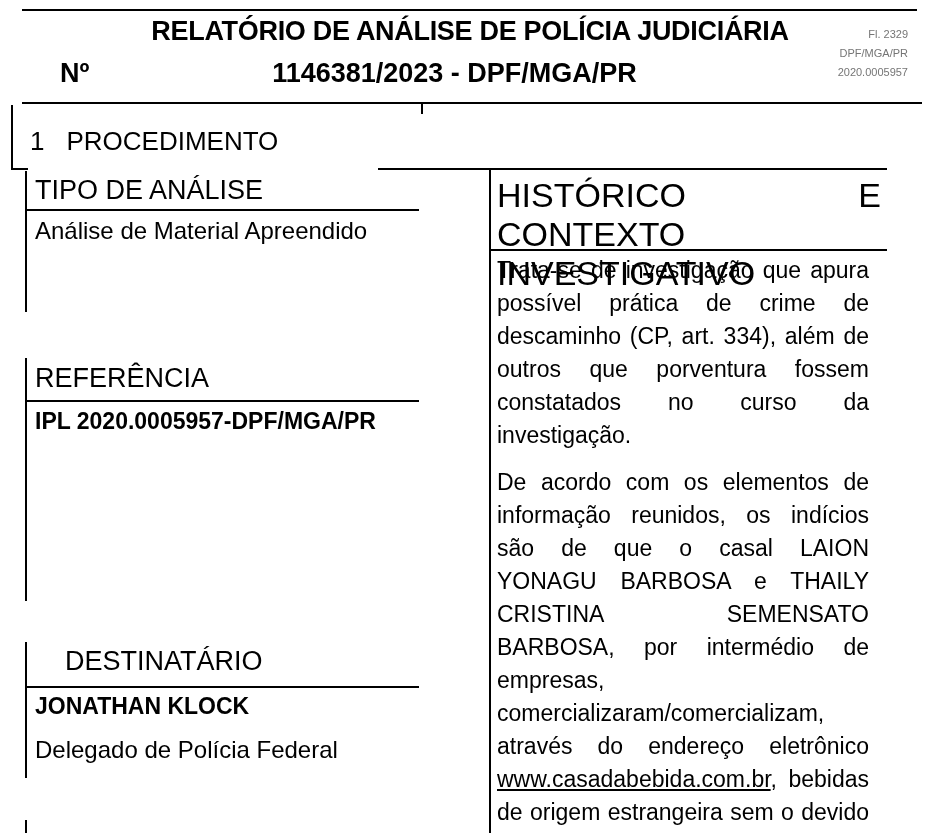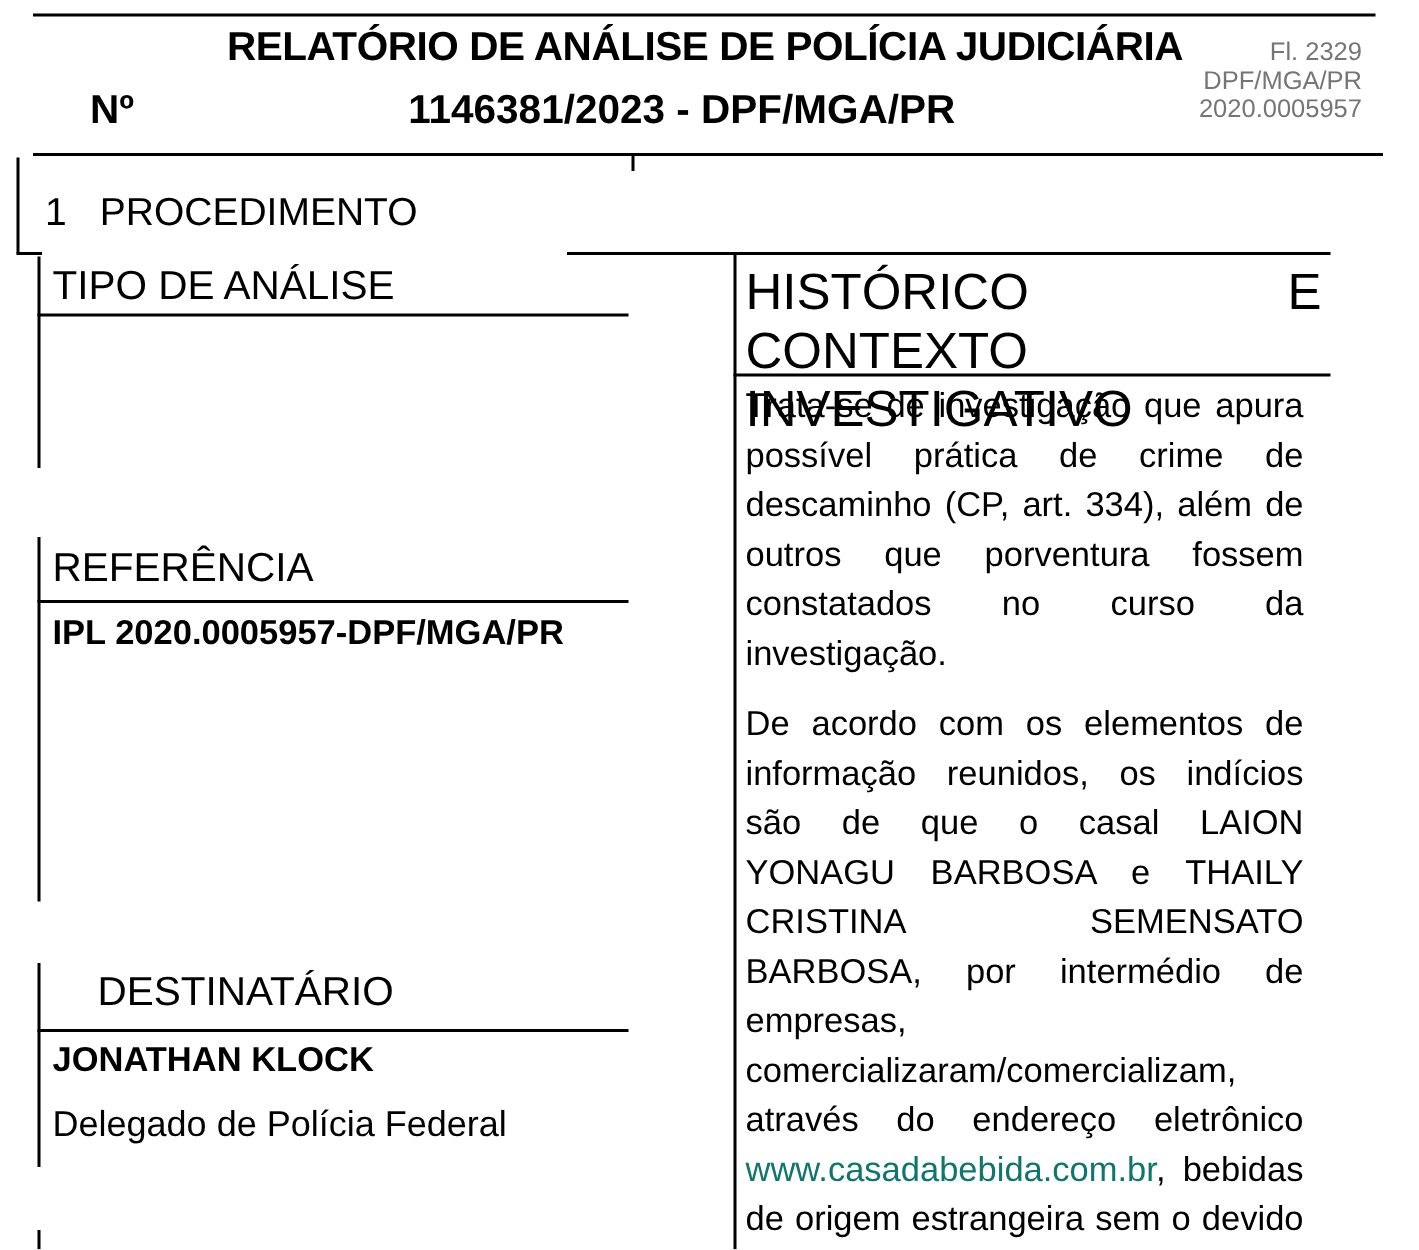--- a/index.html
+++ b/index.html
@@ -16,21 +16,21 @@
   .doc-title {
     position:absolute; left:75px; top:16px; width:790px;
     text-align:center; font-size:27px; font-weight:bold; letter-spacing:-0.3px;
     white-space:nowrap;
   }
   .title-row2 { position:absolute; left:22px; top:58px; width:865px; height:36px; }
   .num-label { position:absolute; left:38px; font-size:27px; font-weight:bold; }
   .num-value { position:absolute; left:0; right:0; text-align:center; font-size:27px; font-weight:bold; }
   .stamp {
     position:absolute; top:25px; right:38px; text-align:right;
-    font-size:17px; line-height:19px; color:#757575;
+    font-size:11px; line-height:19px; color:#757575;
   }
 
   
   .section-heading {
     position:absolute; left:30px; top:126px; display:flex; column-gap:22px;
     font-size:26px; font-weight:normal; white-space:nowrap;
   }
 
   
   .cell-heading { position:absolute; font-size:27px; white-space:nowrap; }
@@ -41,21 +41,21 @@
   .hist-heading {
     position:absolute; left:497px; top:176px; width:384px;
     font-size:34px; line-height:39px; text-align:justify;
   }
   .hist-body {
     position:absolute; left:497px; top:254px; width:388px;
     font-size:23px; line-height:33px; text-align:justify; text-justify:inter-word;
   }
   .hist-body p { margin:0 16px 14px 0; }
   .hist-body p:last-child { margin-bottom:0; }
-  .doc-link { color:#0f766e; cursor:pointer; }
+  .doc-link { color:#000000; text-decoration:underline; cursor:pointer; }
 </style>
 </head>
 <body>
 
 <div class="page">
 
   <div class="hline" style="left:22px;top:9px;width:895px;"></div>
   <div class="hline" style="left:22px;top:102px;width:900px;"></div>
   <div class="vline" style="left:421px;top:104px;height:10px;"></div>
 
@@ -74,20 +74,21 @@
   <div class="vline" style="left:11px;top:105px;height:64px;"></div>
   <div class="hline" style="left:11px;top:168px;width:17px;"></div>
   <div class="section-heading">
     <span>1</span>
     <span>PROCEDIMENTO</span>
   </div>
 
   <div class="vline" style="left:25px;top:171px;height:141px;"></div>
   <div class="cell-heading" style="left:35px;top:175px;">TIPO DE ANÁLISE</div>
   <div class="hline" style="left:25px;top:209px;width:394px;"></div>
+  <div class="cell-value" style="left:35px;top:217px;">Análise de Material Apreendido</div>
 
   <div class="vline" style="left:25px;top:358px;height:243px;"></div>
   <div class="cell-heading" style="left:35px;top:363px;">REFERÊNCIA</div>
   <div class="hline" style="left:25px;top:400px;width:394px;"></div>
   <div class="cell-value bold" style="left:35px;top:408px;">IPL 2020.0005957-DPF/MGA/PR</div>
 
   <div class="vline" style="left:25px;top:642px;height:136px;"></div>
   <div class="cell-heading" style="left:35px;top:646px;margin-left:30px;">DESTINATÁRIO</div>
   <div class="hline" style="left:25px;top:686px;width:394px;"></div>
   <div class="cell-value bold" style="left:35px;top:693px;">JONATHAN KLOCK</div>

